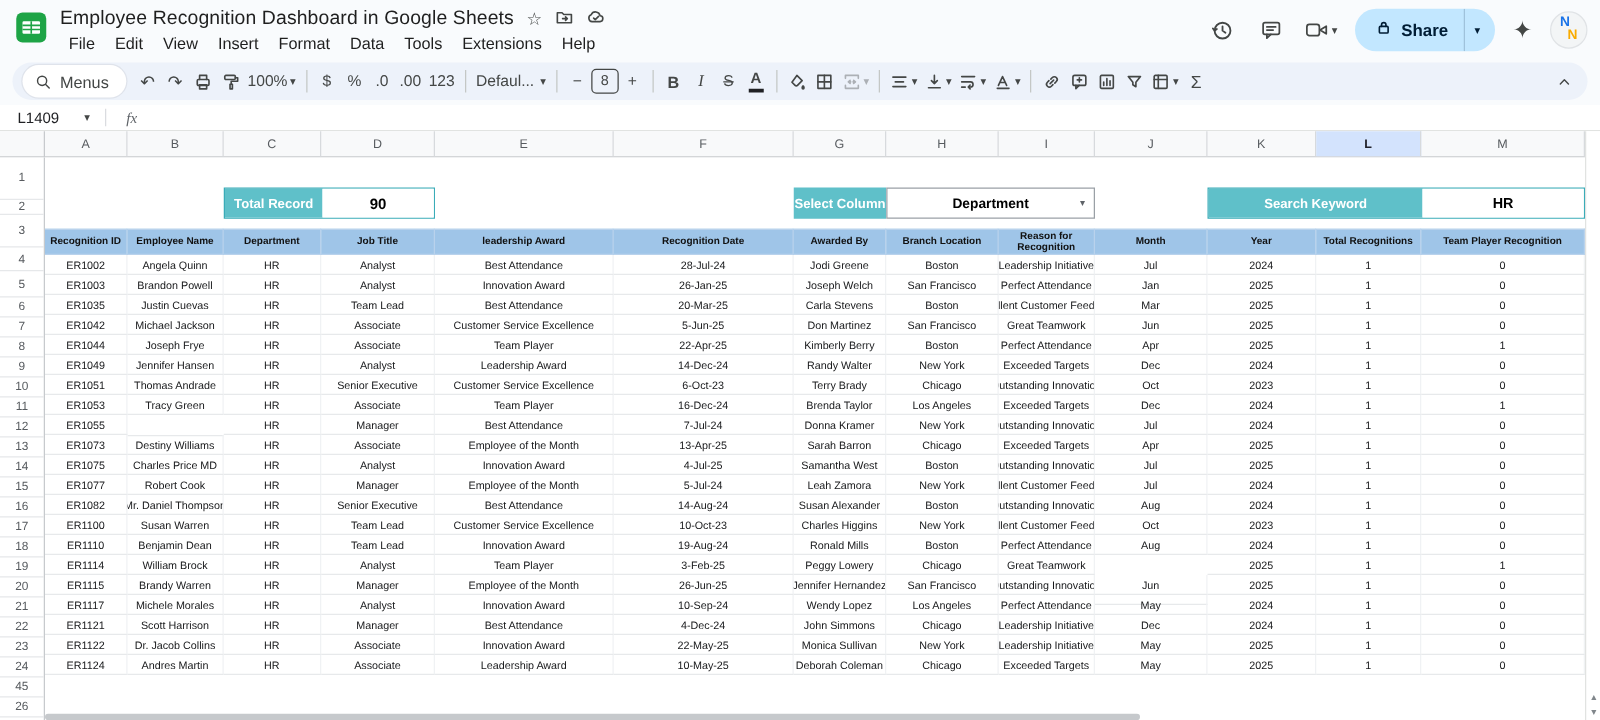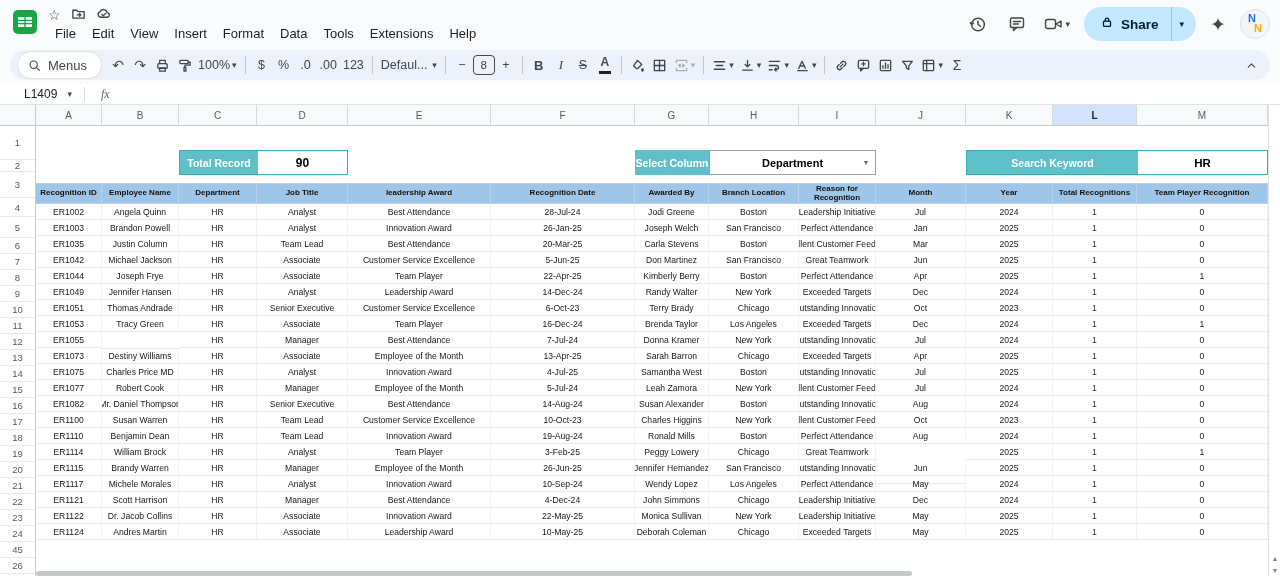--- a/index.html
+++ b/index.html
@@ -49,21 +49,21 @@
   .strike{text-decoration:line-through;font-size:12.5px}
   .tcolor{display:flex;flex-direction:column;align-items:center;line-height:1}
   .tcolor .A{font-size:12px;font-weight:bold}
   .tcolor .bar{width:12px;height:3px;background:#202124;margin-top:1px}
   .disabled{opacity:.38}
   .collapse{margin-left:auto}
 
   
   .fbar{height:21px;display:flex;align-items:center;border-bottom:1px solid #e1e3e1;background:#fff}
   .namebox{width:78px;display:flex;align-items:center;justify-content:space-between;
-           padding:0 6px 0 24px;font-size:12px;color:#202124}
+           padding:0 6px 0 14px;font-size:12px;color:#202124}
   .fdiv{width:1px;height:14px;background:#dadce0;margin:0 6px}
   .fx{font-family:"Liberation Serif",serif;font-style:italic;color:#5f6368;font-size:12px;padding:0 10px}
 
   
   .grid{position:relative;height:471px;display:grid;grid-template-columns:36px 1232px 12px;
         grid-template-rows:21px 450px}
   .corner{background:#f8f9fa;border-right:1px solid #c7cacd;border-bottom:1px solid #c7cacd}
   .colheads{display:flex;border-bottom:1px solid #c7cacd;background:#f8f9fa}
   .col-head{height:100%;display:flex;align-items:center;justify-content:center;font-size:10px;
             color:#575b5f;border-right:1px solid #d7dadd}
@@ -106,20 +106,21 @@
 <div class="titlebar">
   <span class="logo">
     <svg width="26" height="26" viewBox="0 0 26 26">
         <rect x="1" y="1" width="24" height="24" rx="5" fill="#1ea446"></rect>
         <rect x="6" y="8" width="14" height="10" rx="1" fill="#fff"></rect>
         <path d="M6 11.3h14M6 14.6h14M13 8v10" stroke="#1ea446" stroke-width="1.3"></path>
       </svg>
   </span>
   <div class="tblock">
     <div class="trow">
+      <span class="doc-title">Employee Recognition Dashboard in Google Sheets</span>
       <span class="t-ic">☆</span>
       <span class="t-ic">
         <svg class="sv" width="15" height="15" viewBox="0 0 16 16">
             <path d="M2 4.5h4l1.5 1.5H14v7H2z"></path>
             <path d="M6.5 9.5h4M9 8l1.5 1.5L9 11"></path>
           </svg>
       </span>
       <span class="t-ic">
         <svg class="sv" width="15" height="15" viewBox="0 0 16 16">
             <path d="M5 12h6.5a2.5 2.5 0 0 0 .3-5A4 4 0 0 0 4.2 6.2 3 3 0 0 0 5 12z"></path>
@@ -435,21 +436,21 @@
           <div class="td" style="width: 74px;">Joseph Welch</div>
           <div class="td" style="width: 90px;">San Francisco</div>
           <div class="td" style="width: 77px;">Perfect Attendance</div>
           <div class="td" style="width: 90px;">Jan</div>
           <div class="td" style="width: 87px;">2025</div>
           <div class="td" style="width: 84px;">1</div>
           <div class="td" style="width: 131px;">0</div>
         </div>
         <div class="trow-d">
           <div class="td" style="width: 66px;">ER1035</div>
-          <div class="td" style="width: 77px;">Justin Column</div>
+          <div class="td" style="width: 77px;">Justin Cuevas</div>
           <div class="td" style="width: 78px;">HR</div>
           <div class="td" style="width: 91px;">Team Lead</div>
           <div class="td" style="width: 143px;">Best Attendance</div>
           <div class="td" style="width: 144px;">20-Mar-25</div>
           <div class="td" style="width: 74px;">Carla Stevens</div>
           <div class="td" style="width: 90px;">Boston</div>
           <div class="td" style="width: 77px;">ellent Customer Feedb</div>
           <div class="td" style="width: 90px;">Mar</div>
           <div class="td" style="width: 87px;">2025</div>
           <div class="td" style="width: 84px;">1</div>

